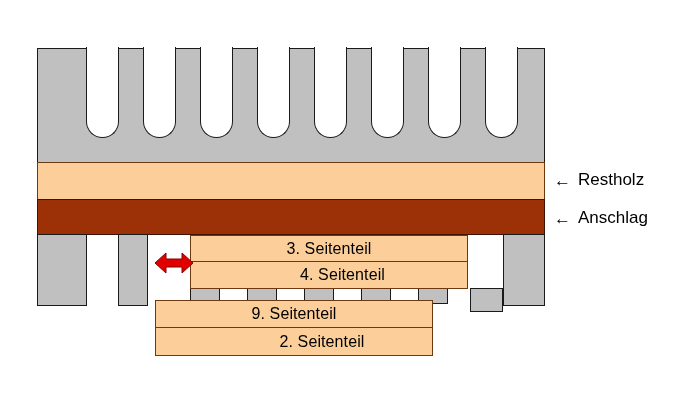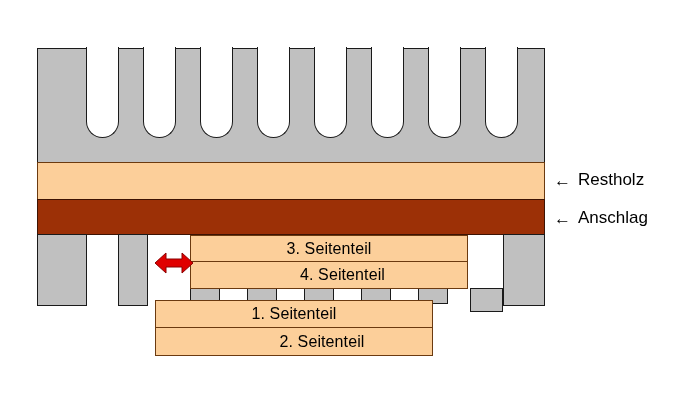--- a/index.html
+++ b/index.html
@@ -114,21 +114,21 @@
   <div class="shape gray" style="left:418px; top:288px; width:30px; height:16px;"></div>
   <div class="shape gray" style="left:470px; top:288px; width:33px; height:24px;"></div>
 
   <div class="shape peach" style="left:190px; top:235px; width:278px; height:27px;"></div>
   <div class="board-label" style="left:190px; top:235px; width:278px; height:27px;border-radius:11px;">3. Seitenteil</div>
 
   <div class="shape peach" style="left:190px; top:261px; width:278px; height:28px;"></div>
   <div class="board-label" style="left:190px; top:261px; width:305px; height:28px;">4. Seitenteil</div>
 
   <div class="shape peach" style="left:155px; top:300px; width:278px; height:28px;"></div>
-  <div class="board-label" style="left:155px; top:300px; width:278px; height:28px;">1. Seitenteil</div>
+  <div class="board-label" style="left:155px; top:300px; width:278px; height:28px;">9. Seitenteil</div>
 
   <div class="shape peach" style="left:155px; top:327px; width:278px; height:29px;"></div>
   <div class="board-label" style="left:155px; top:327px; width:334px; height:29px;">2. Seitenteil</div>
 
   <div class="dbl-arrow" style="left:154px; top:250px; width:40px; height:26px;">
     <svg width="40" height="26" viewBox="0 0 40 26">
       <polygon points="1,13 12,3 12,9 28,9 28,3 39,13 28,23 28,17 12,17 12,23" fill="#e00000" stroke="#8a0000" stroke-width="1" stroke-linejoin="round"></polygon>
     </svg>
   </div>
 

